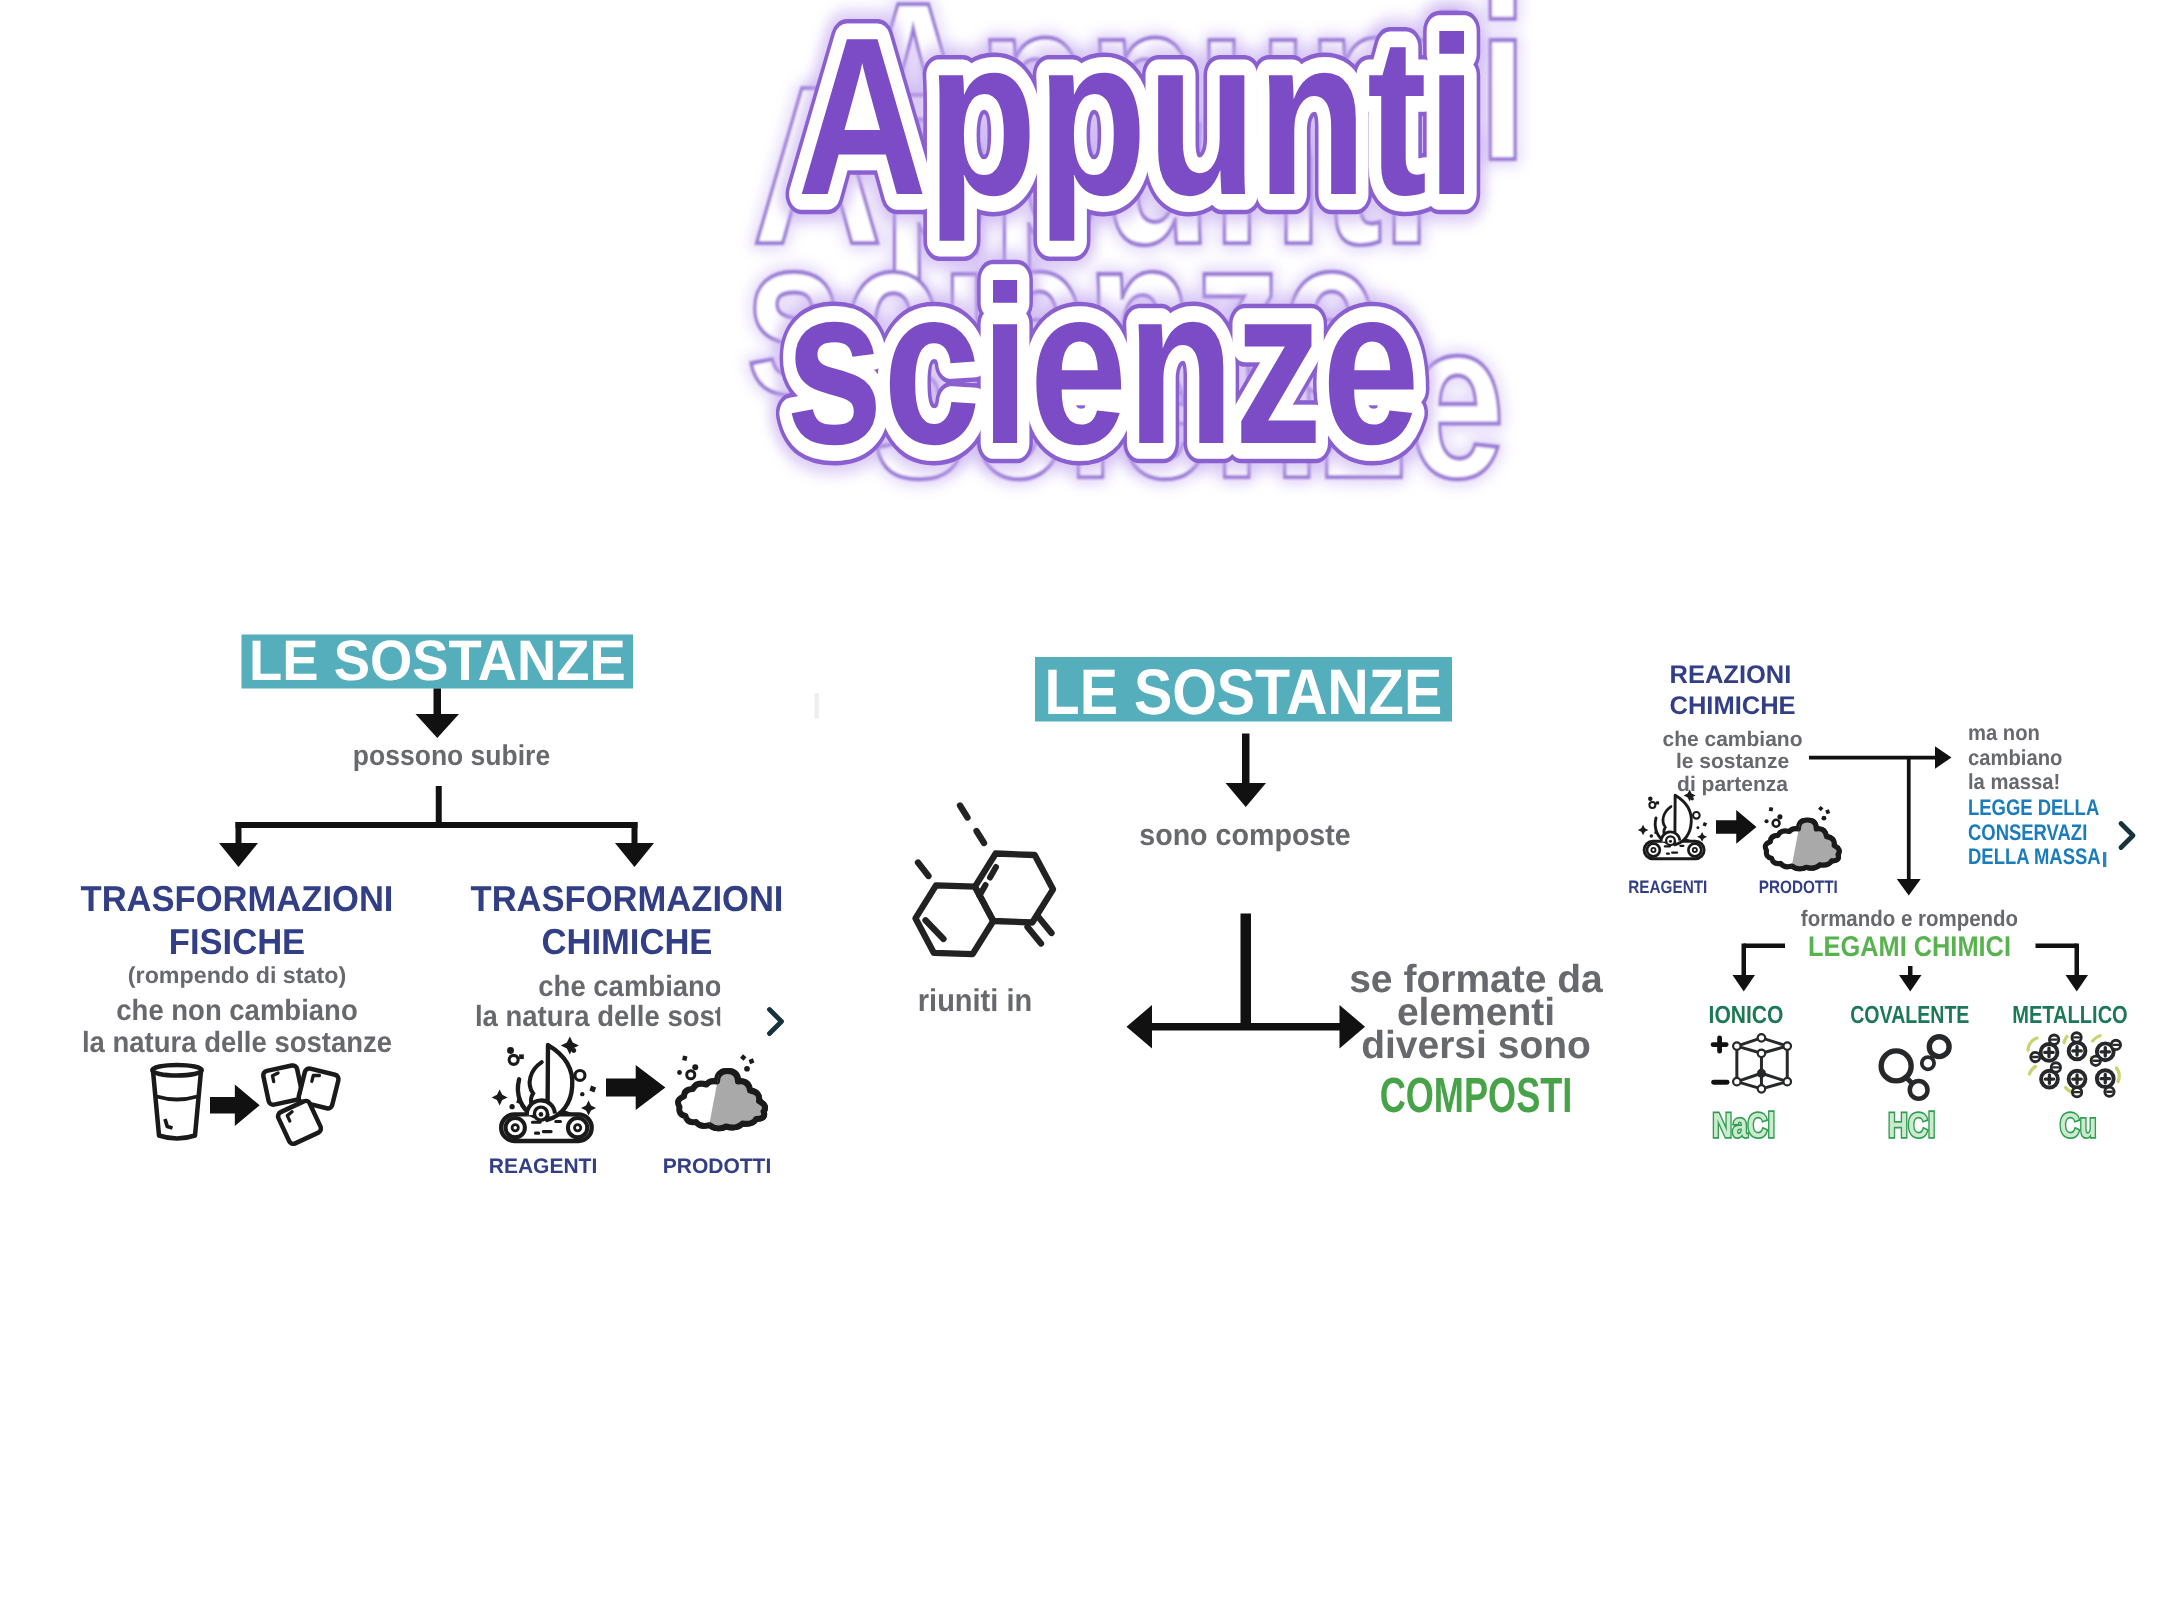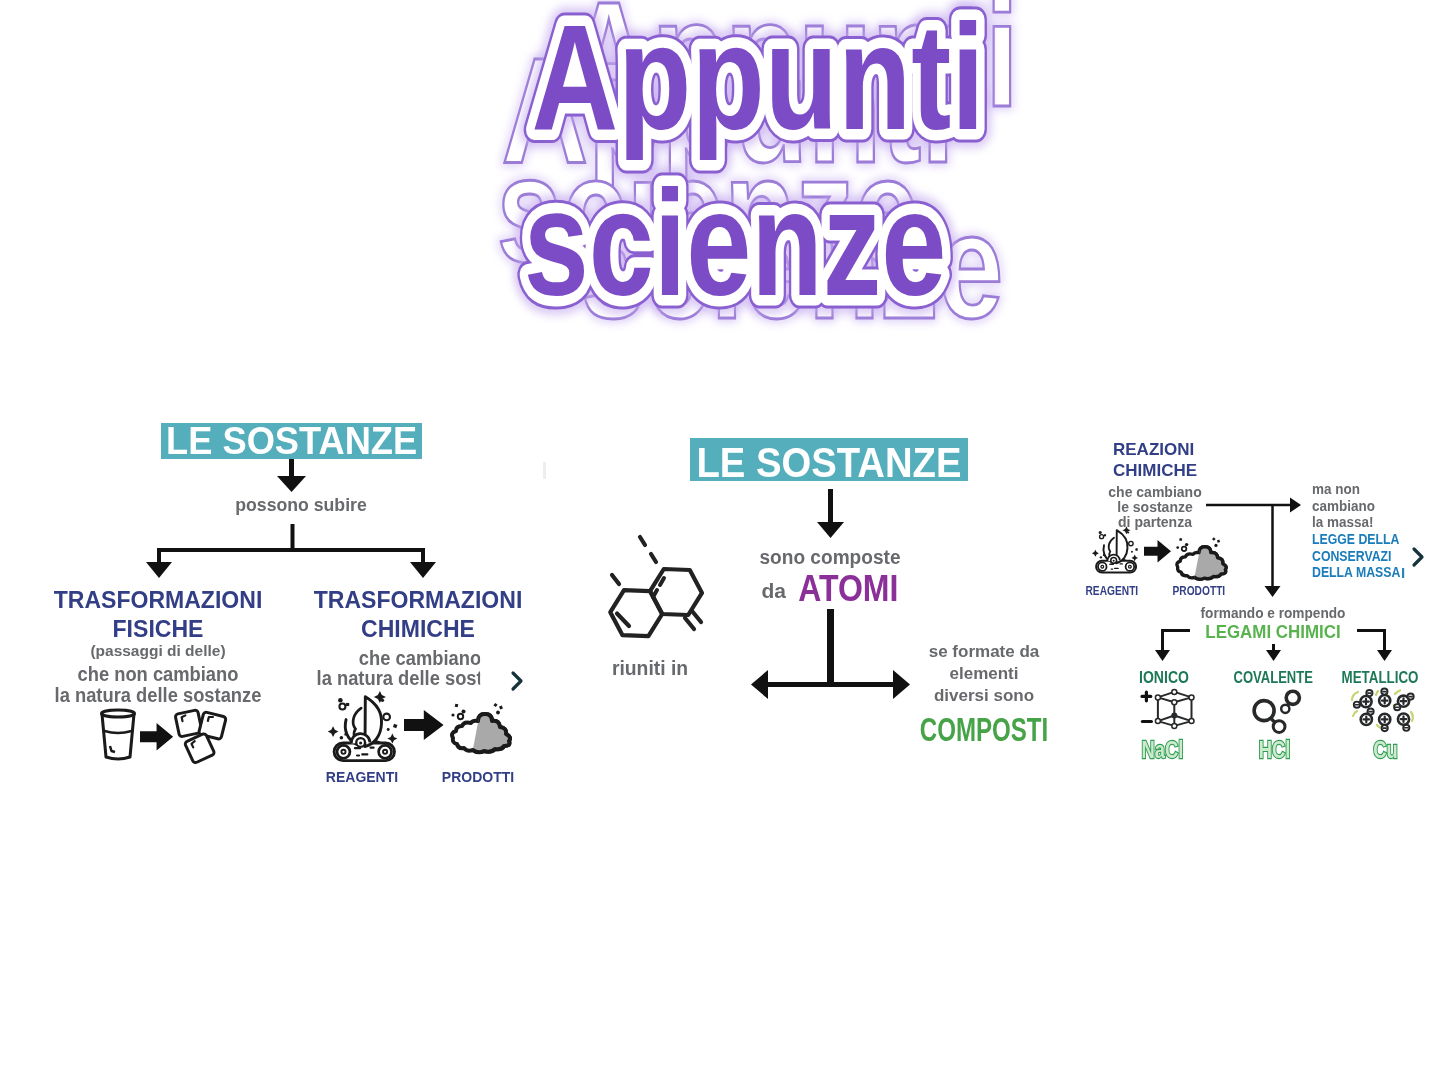--- a/index.html
+++ b/index.html
@@ -72,36 +72,33 @@
       <text fill="#7b4cc6">scienze</text>
     </g>
   </g>
 </svg>
 
 <div class="abs teal-banner" style="left:121px;top:423px;width:261px;height:36px;font-size:38px;">
       <span style="display:inline-block;white-space:nowrap;transform:scaleX(0.954);">LE SOSTANZE</span>
     </div>
 <div class="abs gray ctr" style="left:161px;top:494px;width:200px;font-size:19px;transform:scaleX(0.93);">possono subire</div>
 <div class="abs navy ctr" style="left:8px;top:585px;width:220px;font-size:24px;line-height:29px;transform:scaleX(0.96);">TRASFORMAZIONI<br>FISICHE</div>
-<div class="abs gray ctr" style="left:18px;top:642px;width:200px;font-size:15.5px;">(passaggi di delle)</div>
+<div class="abs gray ctr" style="left:18px;top:642px;width:200px;font-size:15.5px;">(rompendo di stato)</div>
 <div class="abs gray ctr" style="left:3px;top:664px;width:230px;font-size:19.5px;line-height:20.5px;white-space:nowrap;transform:scaleX(0.94);">che non cambiano<br>la natura delle sostanze</div>
 <div class="abs navy ctr" style="left:268px;top:585px;width:220px;font-size:24px;line-height:29px;transform:scaleX(0.96);">TRASFORMAZIONI<br>CHIMICHE</div>
 <div class="abs gray ctr" style="left:270px;top:649px;width:220px;font-size:19.5px;line-height:19.5px;white-space:nowrap;transform:scaleX(0.94);clip-path:inset(0 46px 0 0);">che cambiano<br>la natura delle sostanze</div>
 <div class="abs navy ctr" style="left:282px;top:769px;width:80px;font-size:14px;">REAGENTI</div>
 <div class="abs navy ctr" style="left:398px;top:769px;width:80px;font-size:14px;">PRODOTTI</div>
 
 <div class="abs teal-banner" style="left:650px;top:438px;width:278px;height:43px;font-size:43px;">
       <span style="display:inline-block;white-space:nowrap;transform:scaleX(0.89);position:relative;top:2.5px;">LE SOSTANZE</span>
     </div>
 <div class="abs gray ctr" style="left:690px;top:546px;width:200px;font-size:20px;transform:scaleX(0.954);">sono composte</div>
-<div class="abs ctr" style="left:693px;top:568px;width:200px;font-size:21px;">
-  <span class="gray">da </span><span style="color:#8b2f99;font-weight:bold;font-size:36px;display:inline-block;transform:scaleX(0.89);vertical-align:-3px;">ATOMI</span>
-</div>
 <div class="abs gray ctr" style="left:510px;top:656px;width:200px;font-size:21px;transform:scaleX(0.92);">riuniti in</div>
-<div class="abs gray ctr" style="left:844px;top:641px;width:200px;font-size:17px;line-height:22px;">se formate da<br>elementi<br>diversi sono</div>
+<div class="abs gray ctr" style="left:844px;top:641px;width:200px;font-size:26px;line-height:22px;">se formate da<br>elementi<br>diversi sono</div>
 <div class="abs ctr" style="left:844px;top:711px;width:200px;font-size:33px;color:#47a348;font-weight:bold;text-align:center;"><span style="display:inline-block;transform:scaleX(0.73);">COMPOSTI</span></div>
 
 <div class="abs navy" style="left:1073px;top:439px;width:160px;font-size:17px;line-height:21px;">REAZIONI<br>CHIMICHE</div>
 <div class="abs gray ctr" style="left:1045px;top:485px;width:140px;font-size:14px;line-height:15px;">che cambiano<br>le sostanze<br>di partenza</div>
 <div class="abs gray" style="left:1272px;top:481px;width:140px;font-size:14.5px;line-height:16.5px;transform:scaleX(0.93);transform-origin:left center;">ma non<br>cambiano<br>la massa!</div>
 <div class="abs" style="left:1272px;top:531px;width:150px;font-size:15px;line-height:16.5px;color:#1a7cba;font-weight:bold;transform:scaleX(0.82);transform-origin:left center;">LEGGE DELLA<br>CONSERVAZI<br>DELLA MASSA</div>
 <div class="abs navy ctr" style="left:1041px;top:584px;width:60px;font-size:12px;transform:scaleX(0.85);">REAGENTI</div>
 <div class="abs navy ctr" style="left:1128px;top:584px;width:60px;font-size:12px;transform:scaleX(0.85);">PRODOTTI</div>
 <div class="abs gray ctr" style="left:1153px;top:604px;width:160px;font-size:15px;transform:scaleX(0.91);">formando e rompendo</div>
 <div class="abs ctr" style="left:1153px;top:621px;width:160px;font-size:19px;color:#58b34f;font-weight:bold;transform:scaleX(0.89);">LEGAMI CHIMICI</div>

